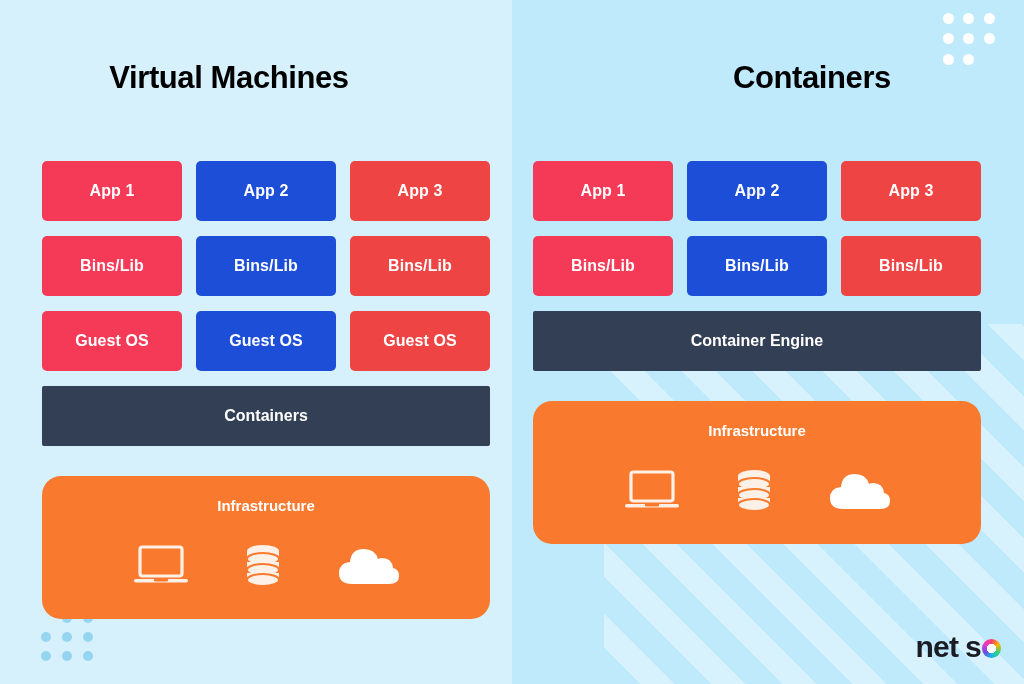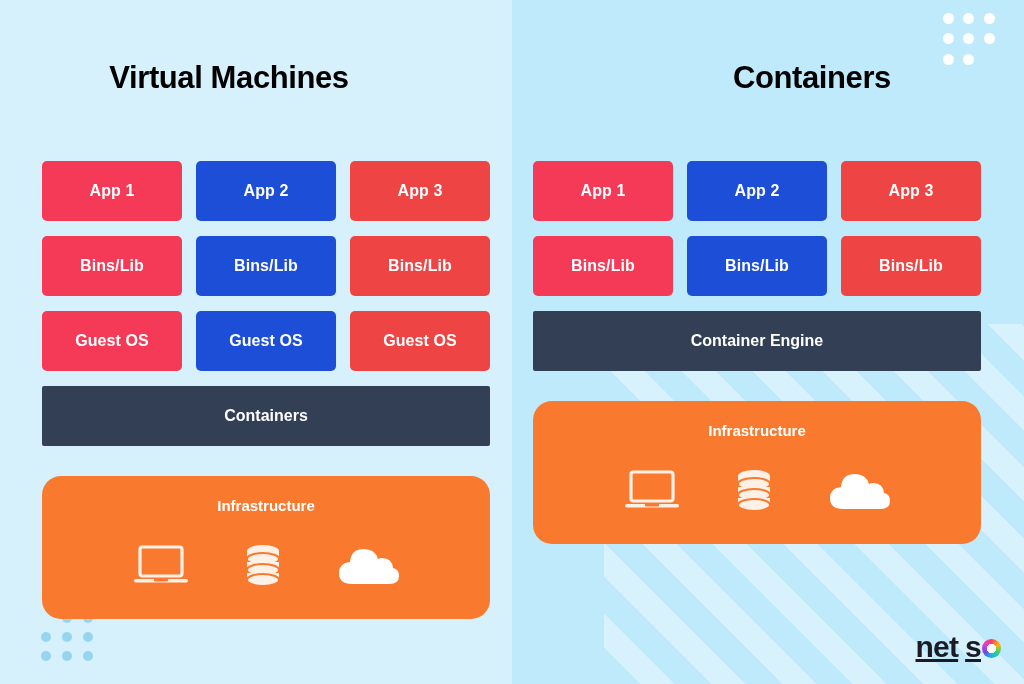--- a/index.html
+++ b/index.html
@@ -193,21 +193,20 @@
   #brand-logo {
     position: absolute;
     right: 22px;
     bottom: 20px;
     display: flex;
     align-items: baseline;
     font-size: 30px;
     font-weight: bold;
     letter-spacing: -0.8px;
     color: #1b1b24;
-    text-decoration: underline;
   }
   #brand-logo .logo-gap { width: 7px; }
   #logo-ring-icon {
     display: inline-block;
     width: 19px;
     height: 19px;
     border-radius: 50%;
     margin: 0 1px;
     position: relative;
     top: 1px;

